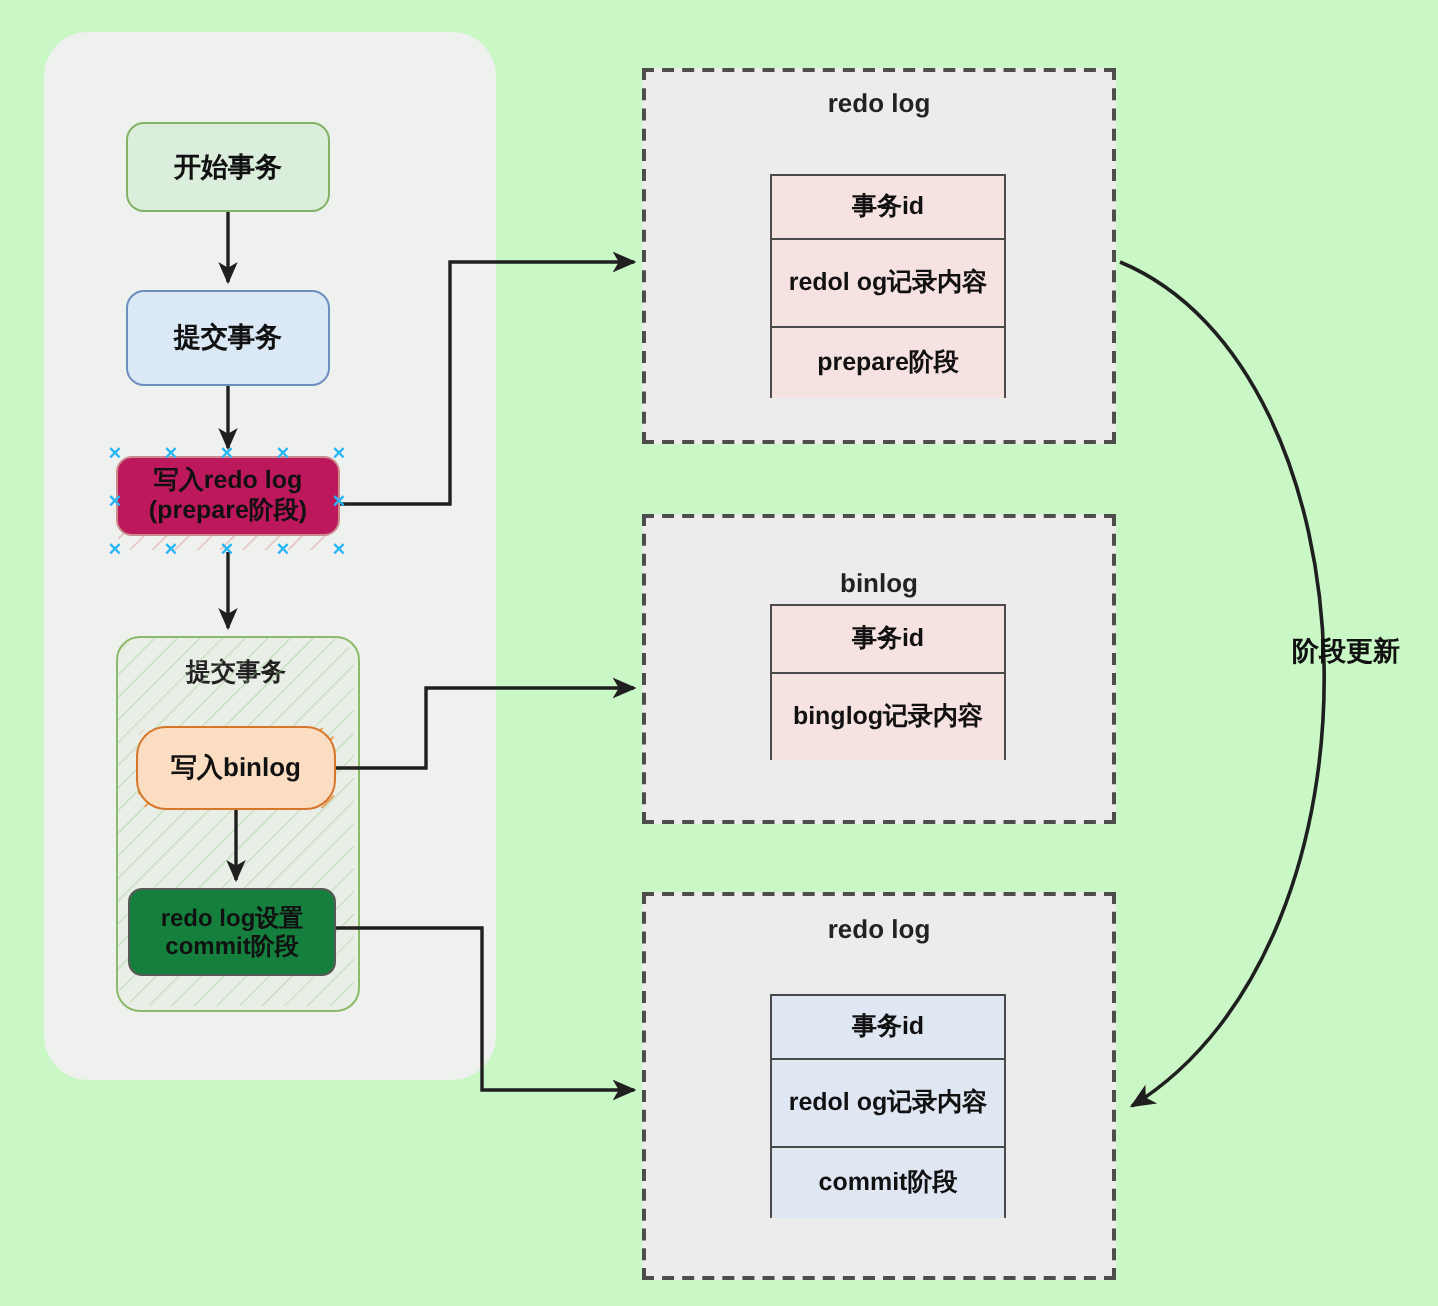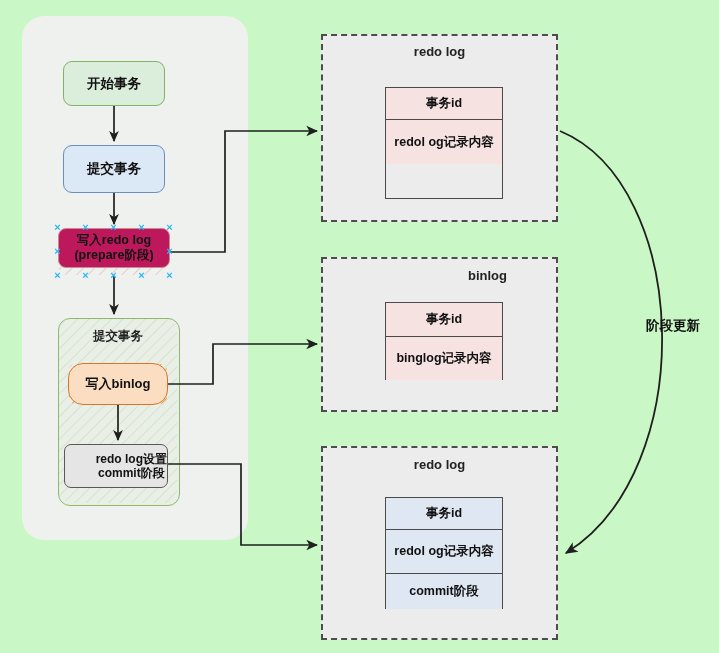--- a/index.html
+++ b/index.html
@@ -88,23 +88,22 @@
   }
   #n-binlog {
     left: 68px; top: 363px; width: 100px; height: 42px;
     border: 1.7px solid #d6762a; border-radius: 15px;
     background: #fbddc2;
     font-size: 13px;
   }
   #n-setcommit {
     left: 64px; top: 444px; width: 104px; height: 44px;
     border: 1.3px solid #595959; border-radius: 7px;
-    background: #e5e5e5;
+    background: #15803d;
     font-size: 12px;
-    justify-content: flex-end;
   }
   
   .log-group {
     position: absolute;
     box-sizing: border-box;
     border: 2px dashed #4d4d4d;
     background: #ececec;
   }
   .log-title {
     position: absolute;
@@ -252,24 +251,25 @@
   <div class="handle" style="left:81px;  top:223px;">×</div>
   <div class="handle" style="left:137px; top:223px;">×</div>
   <div class="handle" style="left:81px;  top:271px;">×</div>
   <div class="handle" style="left:137px; top:271px;">×</div>
 
   <div class="log-group" style="left:321px; top:34px; width:237px; height:188px;"></div>
   <div class="log-title" style="left:321px; top:44px; width:237px;">redo log</div>
   <div class="record-table" style="left:385px; top:87px; width:118px; height:112px;">
     <div class="record-row rec-red" style="height:32px;">事务id</div>
     <div class="record-row rec-red" style="height:44px;">redol og记录内容</div>
+    <div class="record-row rec-red" style="height:35px;">prepare阶段</div>
   </div>
 
   <div class="log-group" style="left:321px; top:257px; width:237px; height:155px;"></div>
-  <div class="log-title" style="left:321px; top:268px; width:237px;padding-left:48px;">binlog</div>
+  <div class="log-title" style="left:321px; top:284px; width:237px;">binlog</div>
   <div class="record-table" style="left:385px; top:302px; width:118px; height:78px;">
     <div class="record-row rec-red" style="height:34px;">事务id</div>
     <div class="record-row rec-red" style="height:43px;">binglog记录内容</div>
   </div>
 
   <div class="log-group" style="left:321px; top:446px; width:237px; height:194px;"></div>
   <div class="log-title" style="left:321px; top:457px; width:237px;">redo log</div>
   <div class="record-table" style="left:385px; top:497px; width:118px; height:112px;">
     <div class="record-row rec-blue" style="height:32px;">事务id</div>
     <div class="record-row rec-blue" style="height:44px;">redol og记录内容</div>

